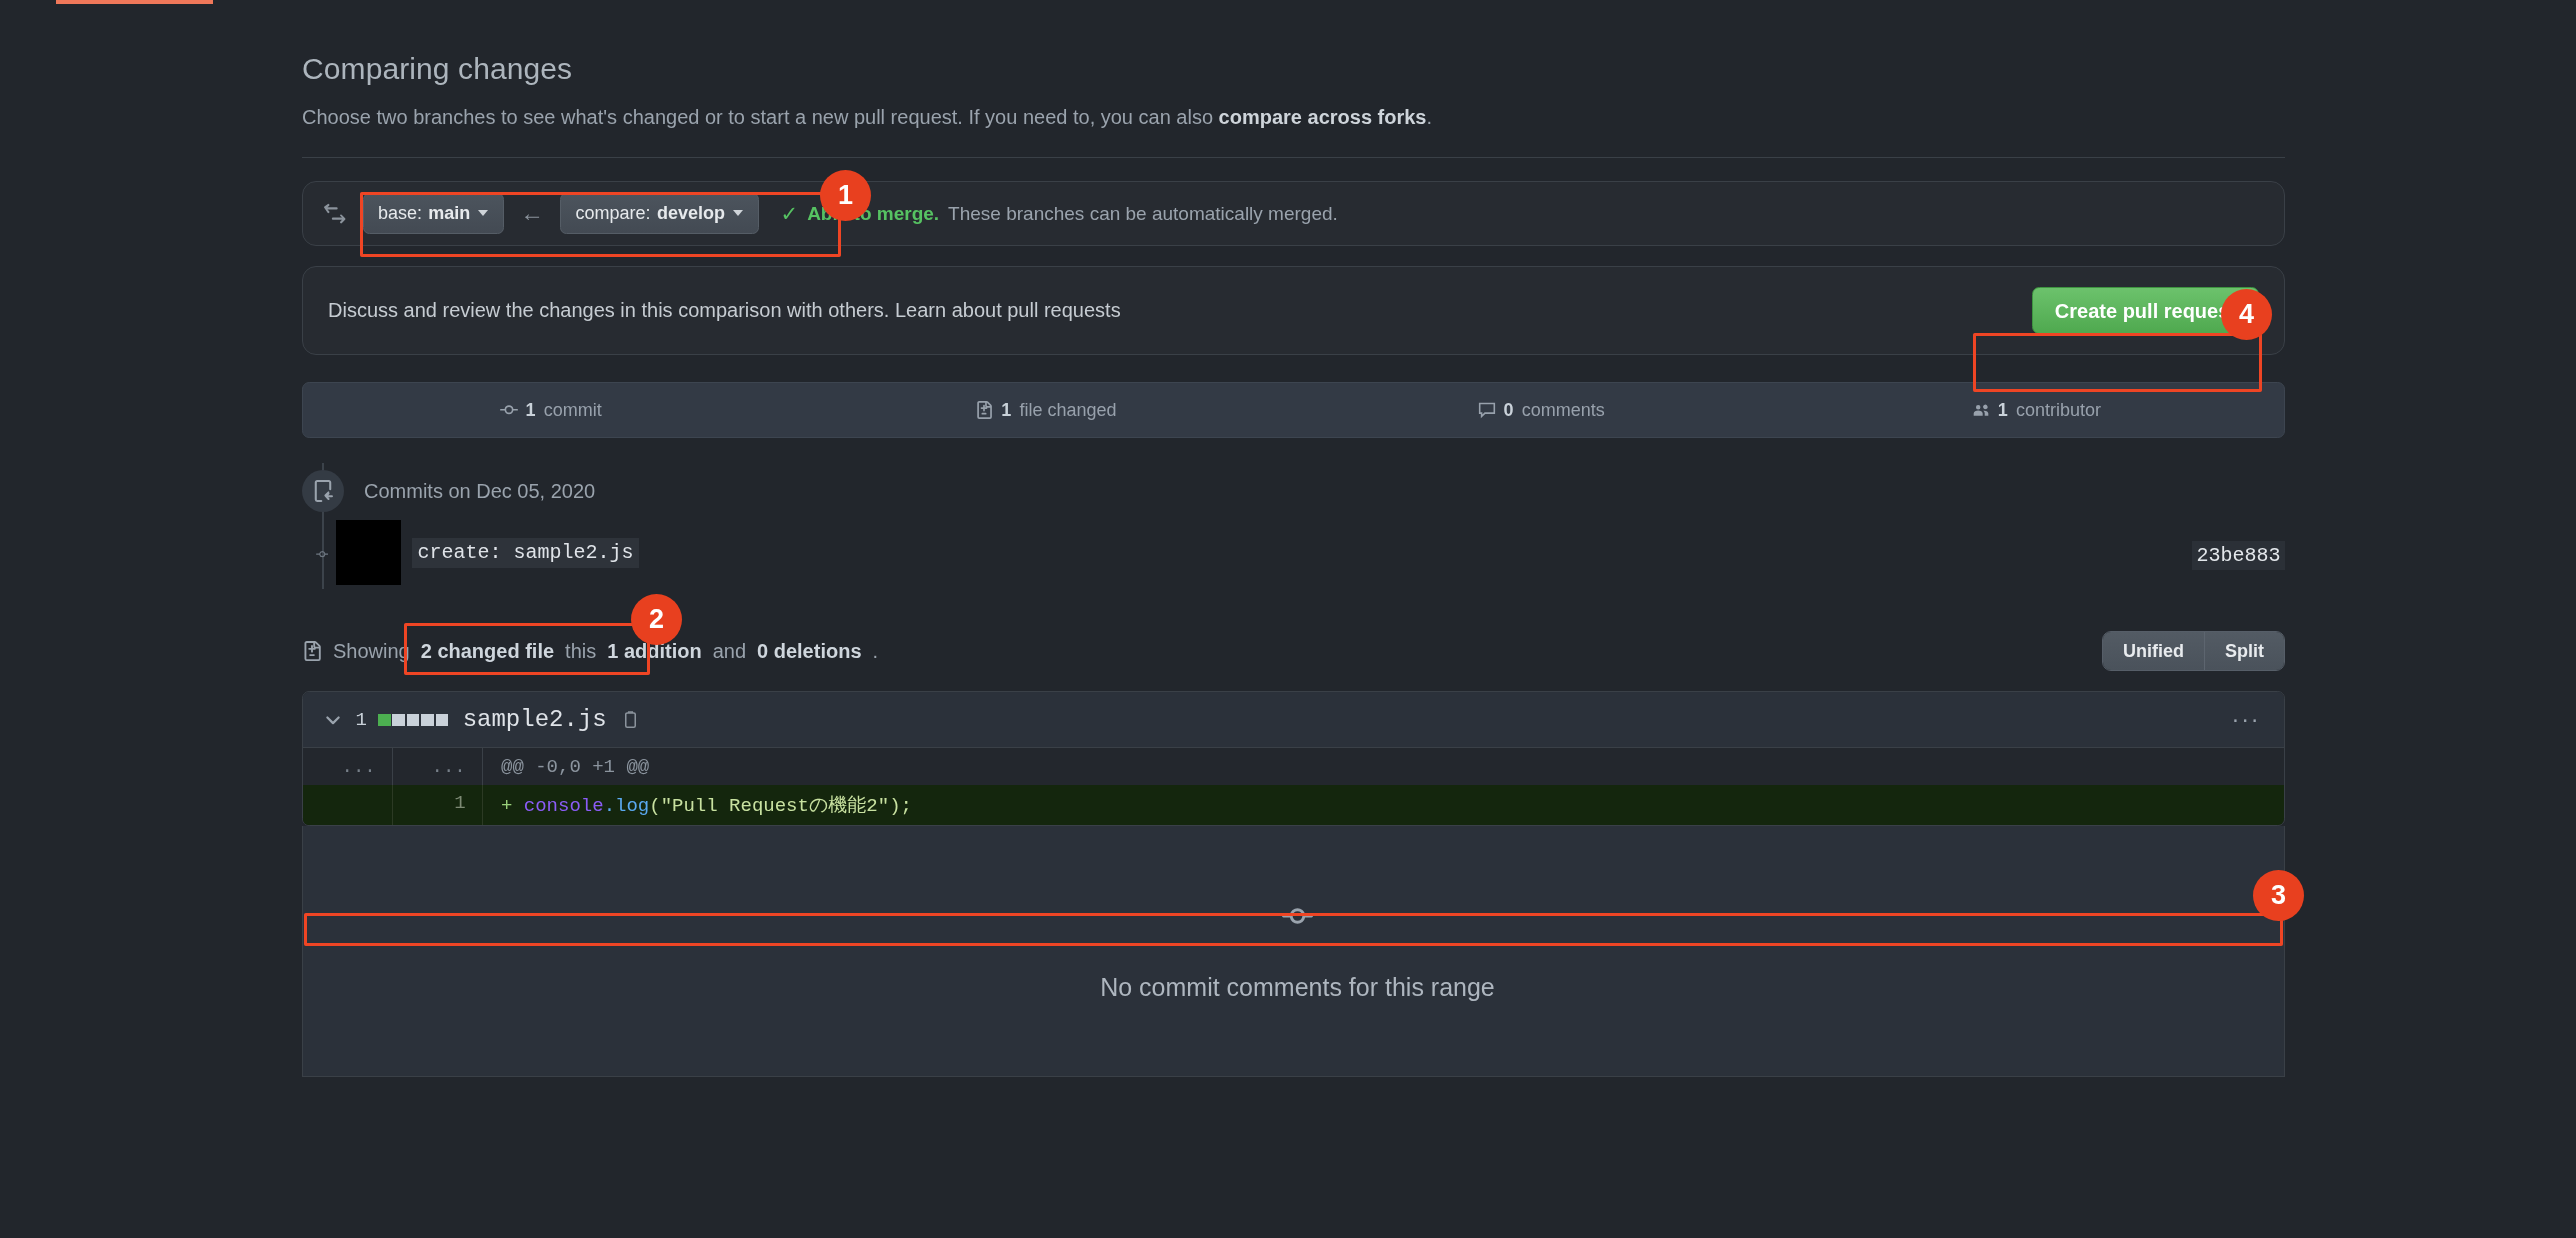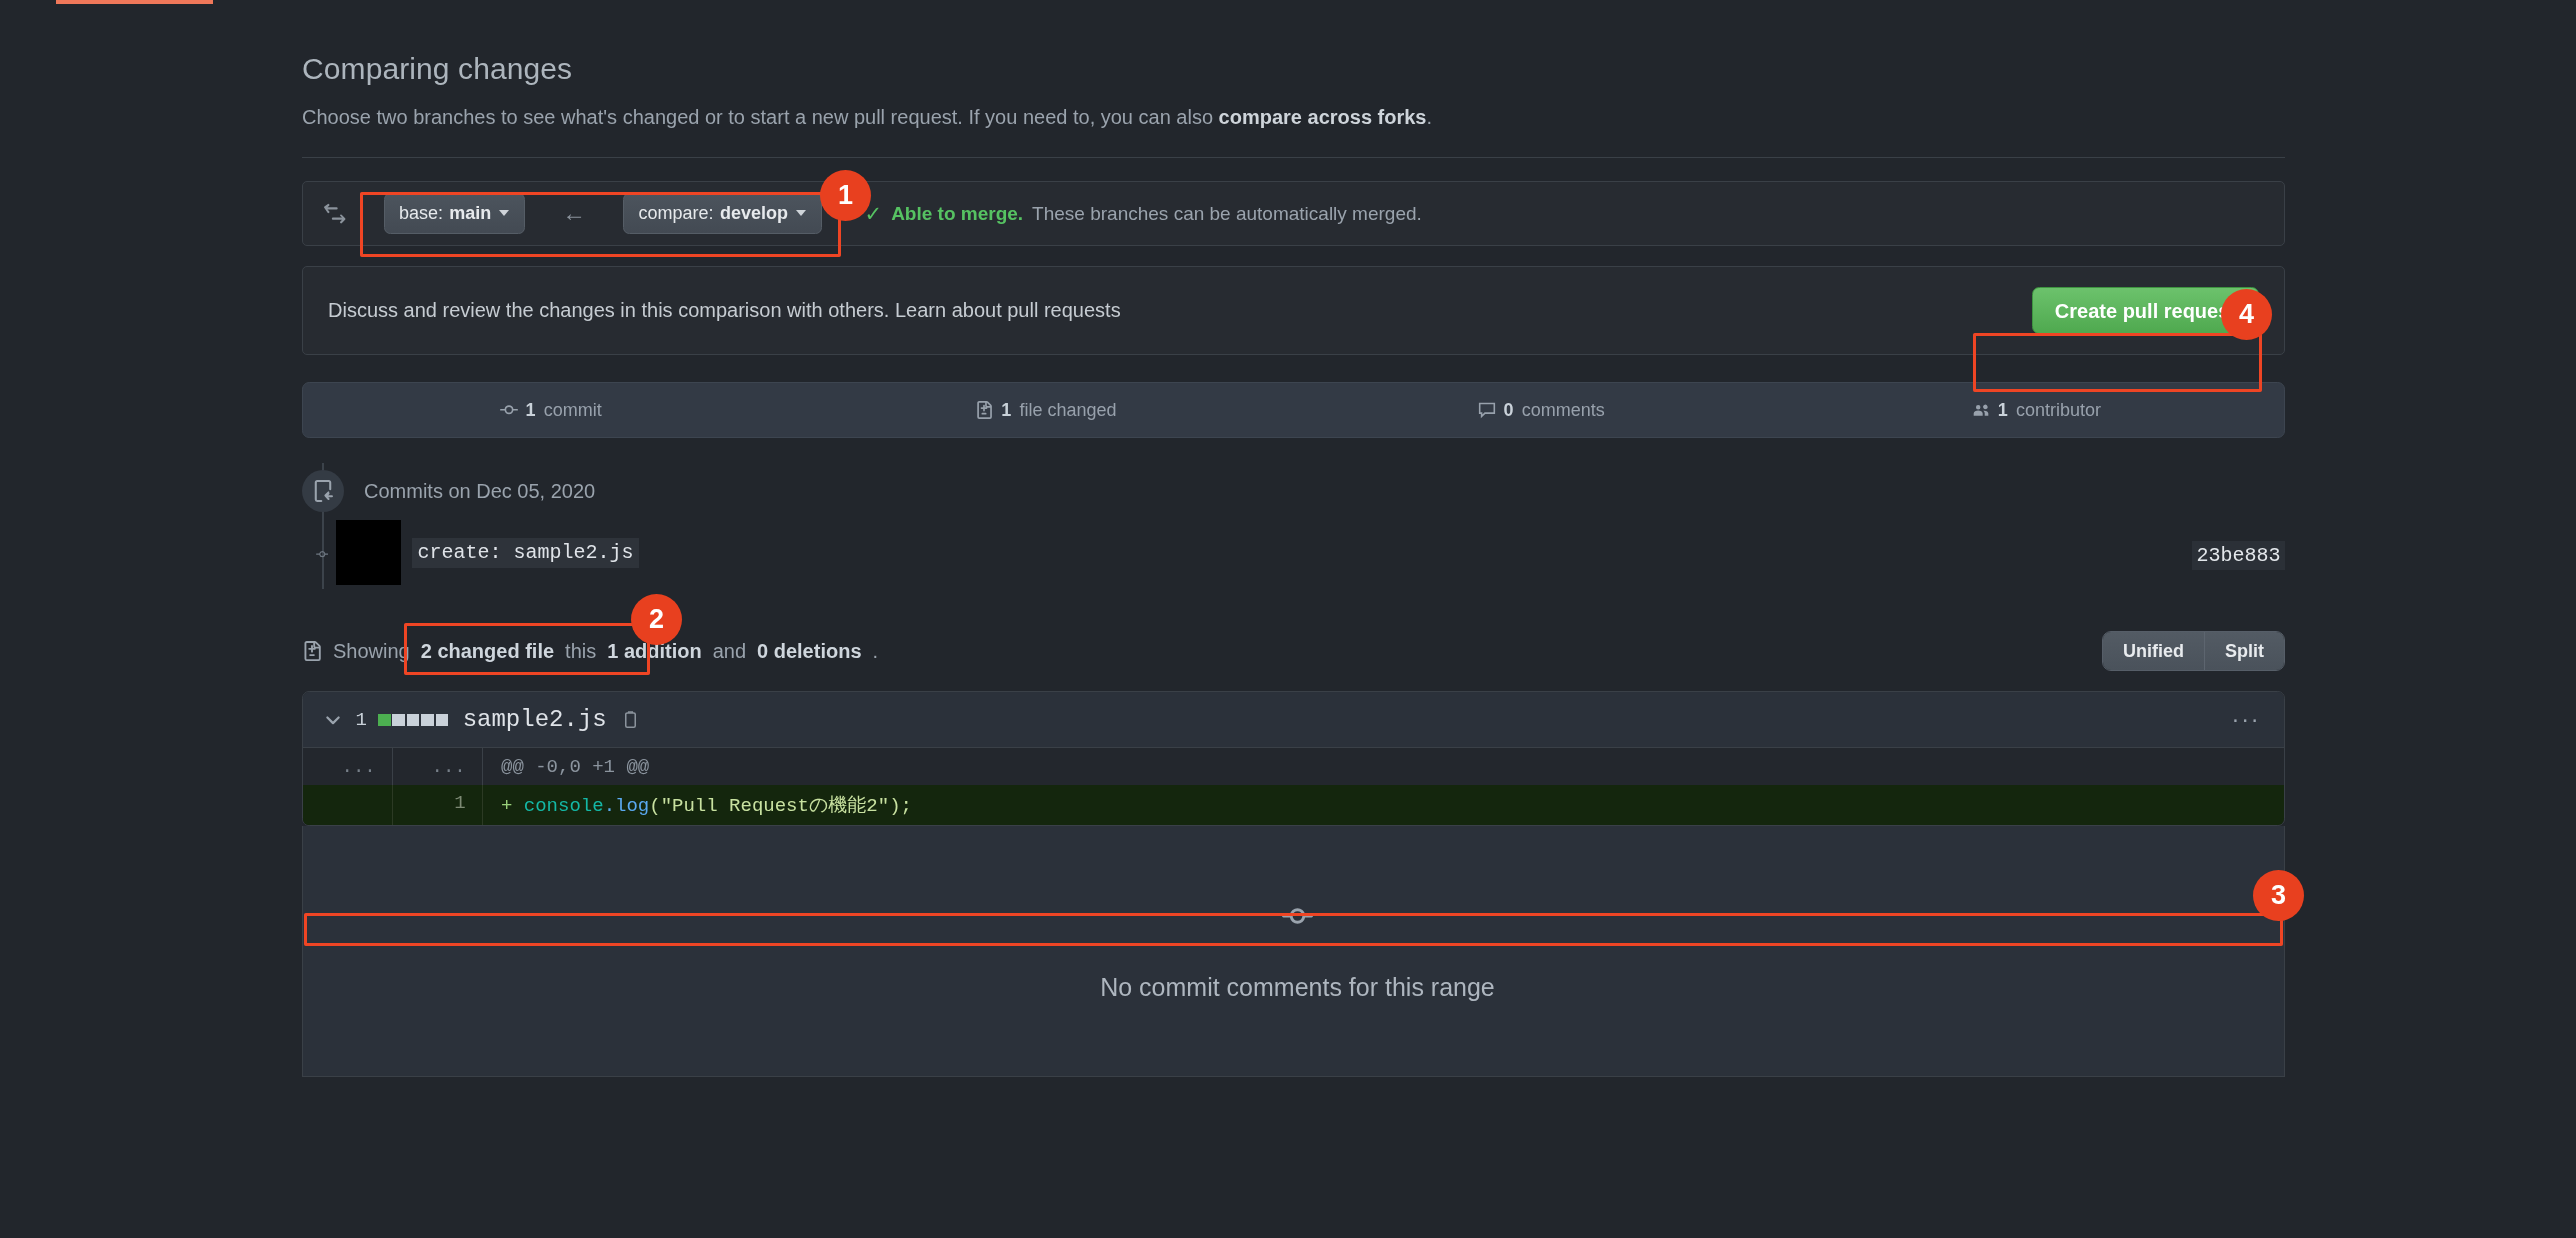--- a/index.html
+++ b/index.html
@@ -48,23 +48,22 @@
   }
   .hr {
     height: 0.9px;
     background: #3a4047;
     margin-top: 25px;
   }
 
   
   .card {
     border: 0.9px solid #3a4047;
-    border-radius: 5px;
+    border-radius: 14px;
     background: #272b31;
-    gap: 21px;
   }
 
   
   #branch-bar {
     position: relative;
     margin-top: 23.5px;
     height: 65px;
     display: flex;
     align-items: center;
     padding-left: 18px;
@@ -317,21 +316,21 @@
   }
   .code { padding: 7.2px 0 7.2px 18px; flex: 1 1 auto; white-space: pre; }
 
   #hunk-row { background: #23272d; }
   #hunk-row .gut { color: #767f89; }
   #hunk-row .code { color: #8b949e; }
 
   #added-row { background: #14260d; position: relative; }
   #added-row .gut { background: #14260d; color: #7d8a74; border-right-color: #2c3a24; }
   #added-row .code { color: #c8e1a0; }
-  .tok-obj { color: #14b8a6; }
+  .tok-obj { color: #8b5cf6; }
   .tok-dot { color: #5aa9f0; }
   .tok-fn  { color: #5aa9f0; }
   .tok-plus { color: #9ad07a; }
 
   
   #no-comments {
     margin-top: 0;
     background: #2b313a;
     border: 0.9px solid #3a4047;
     border-top: none;

